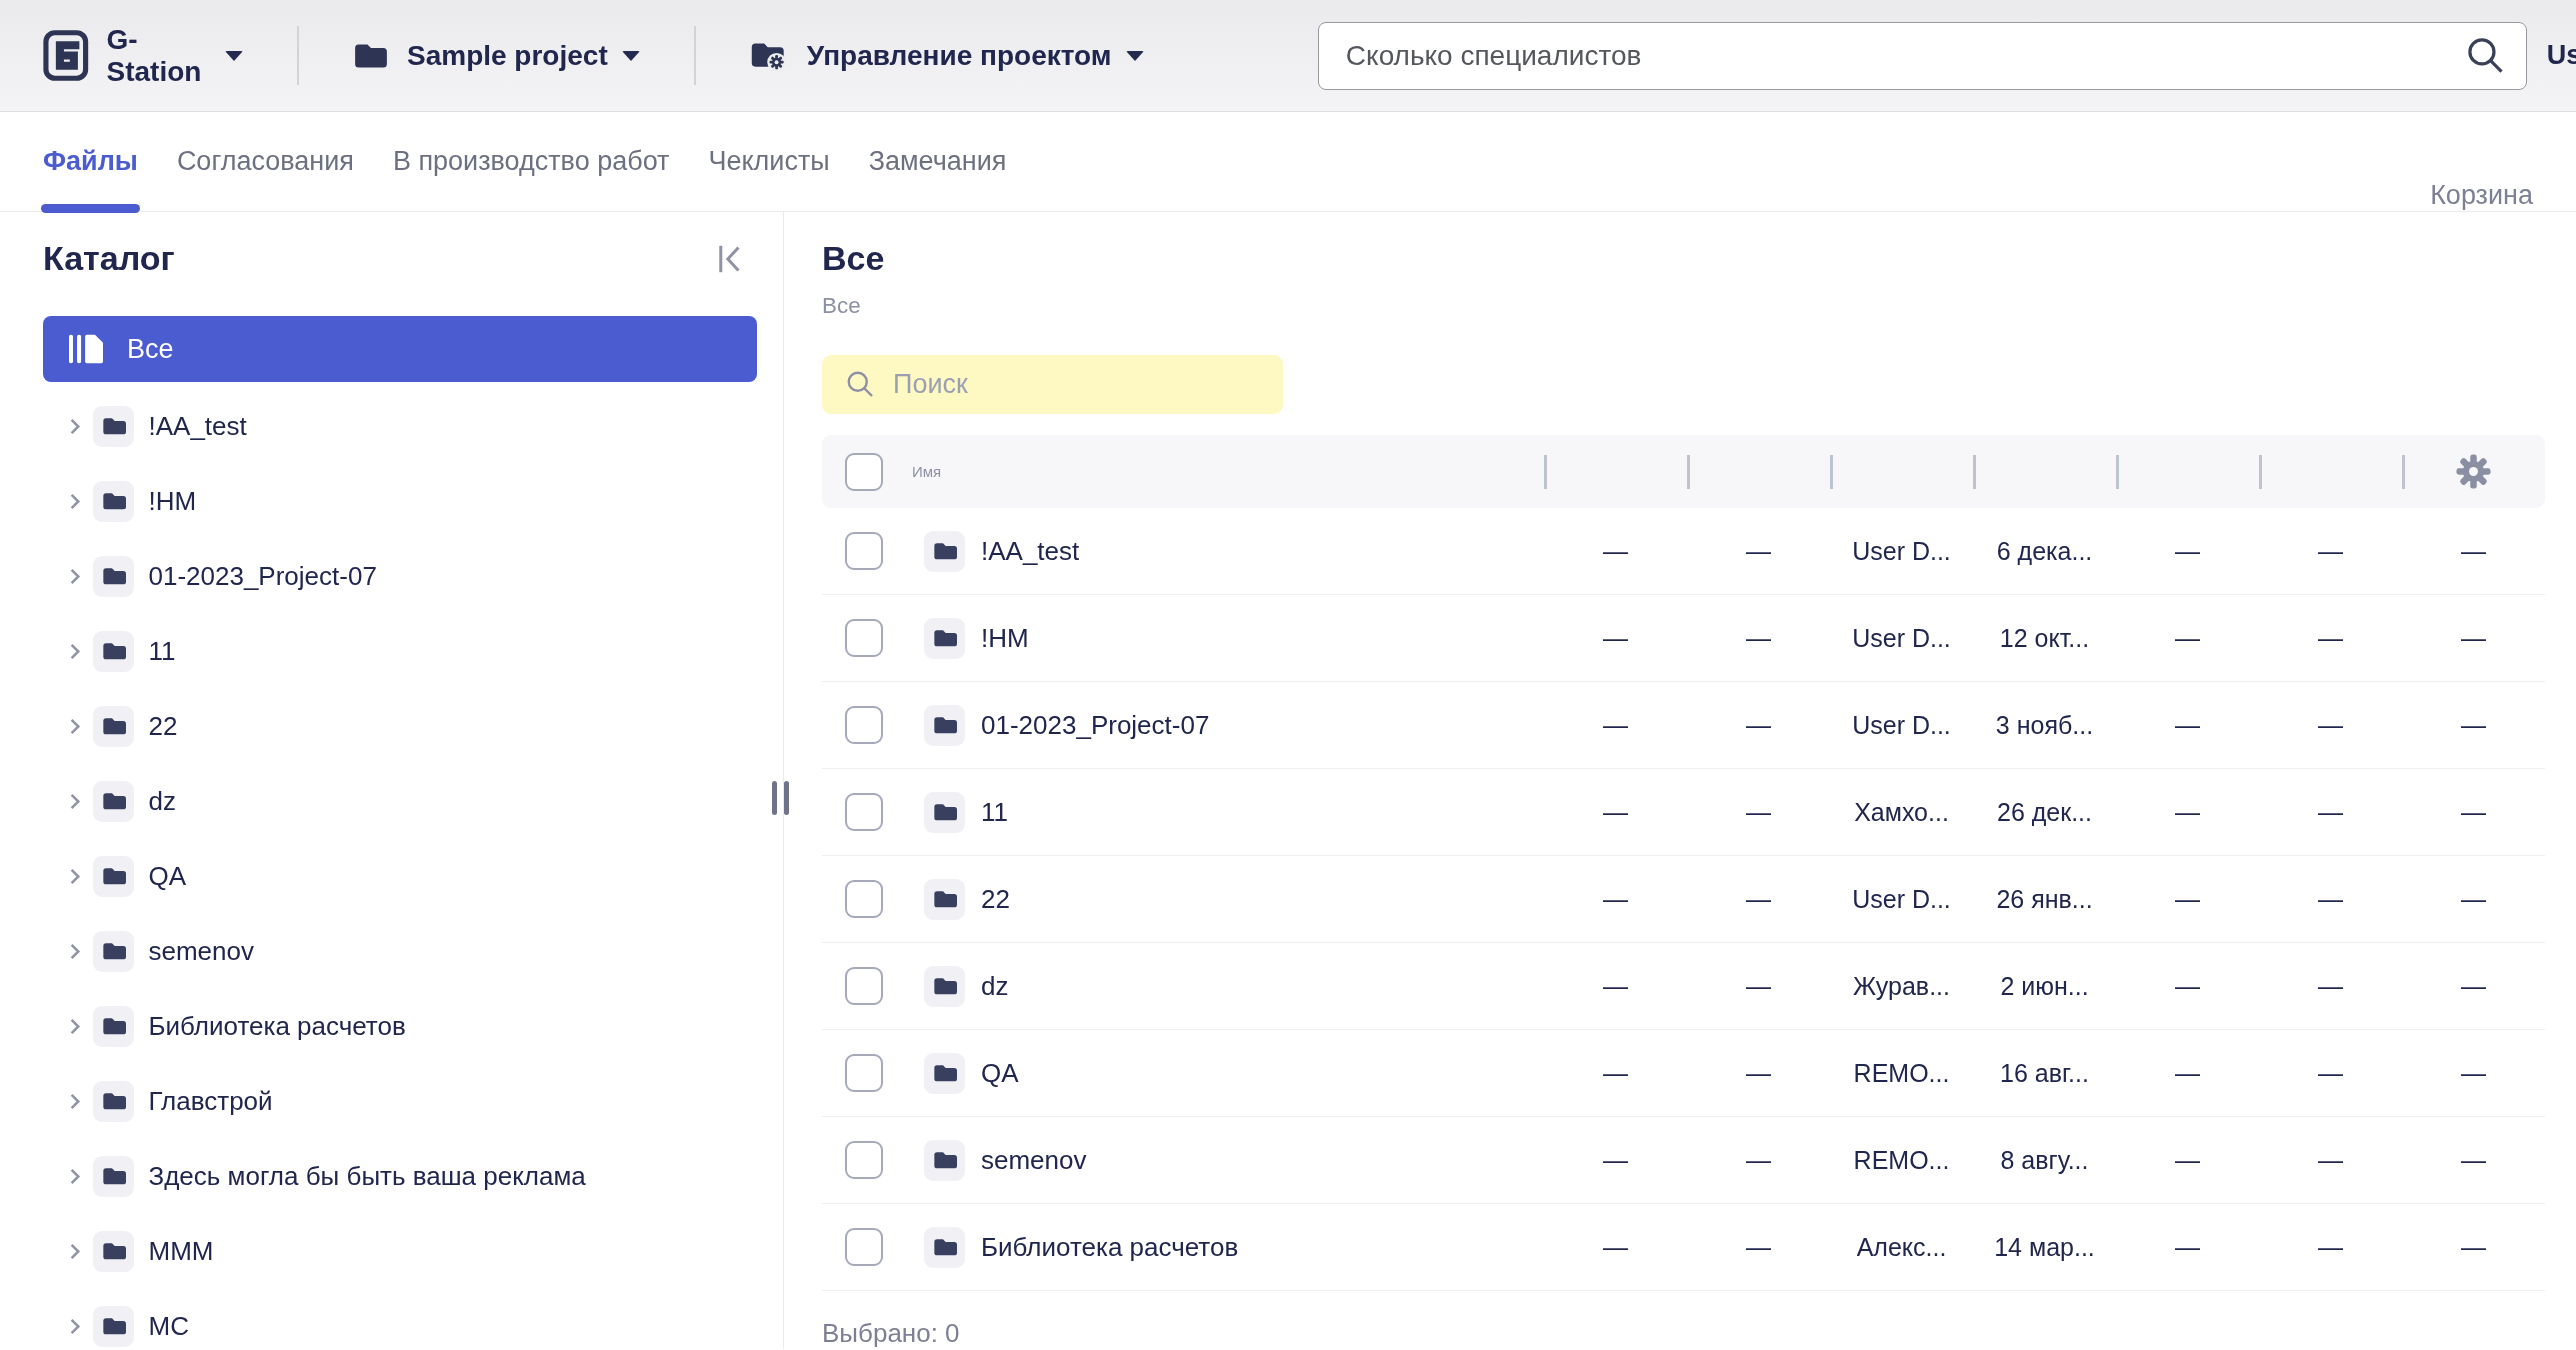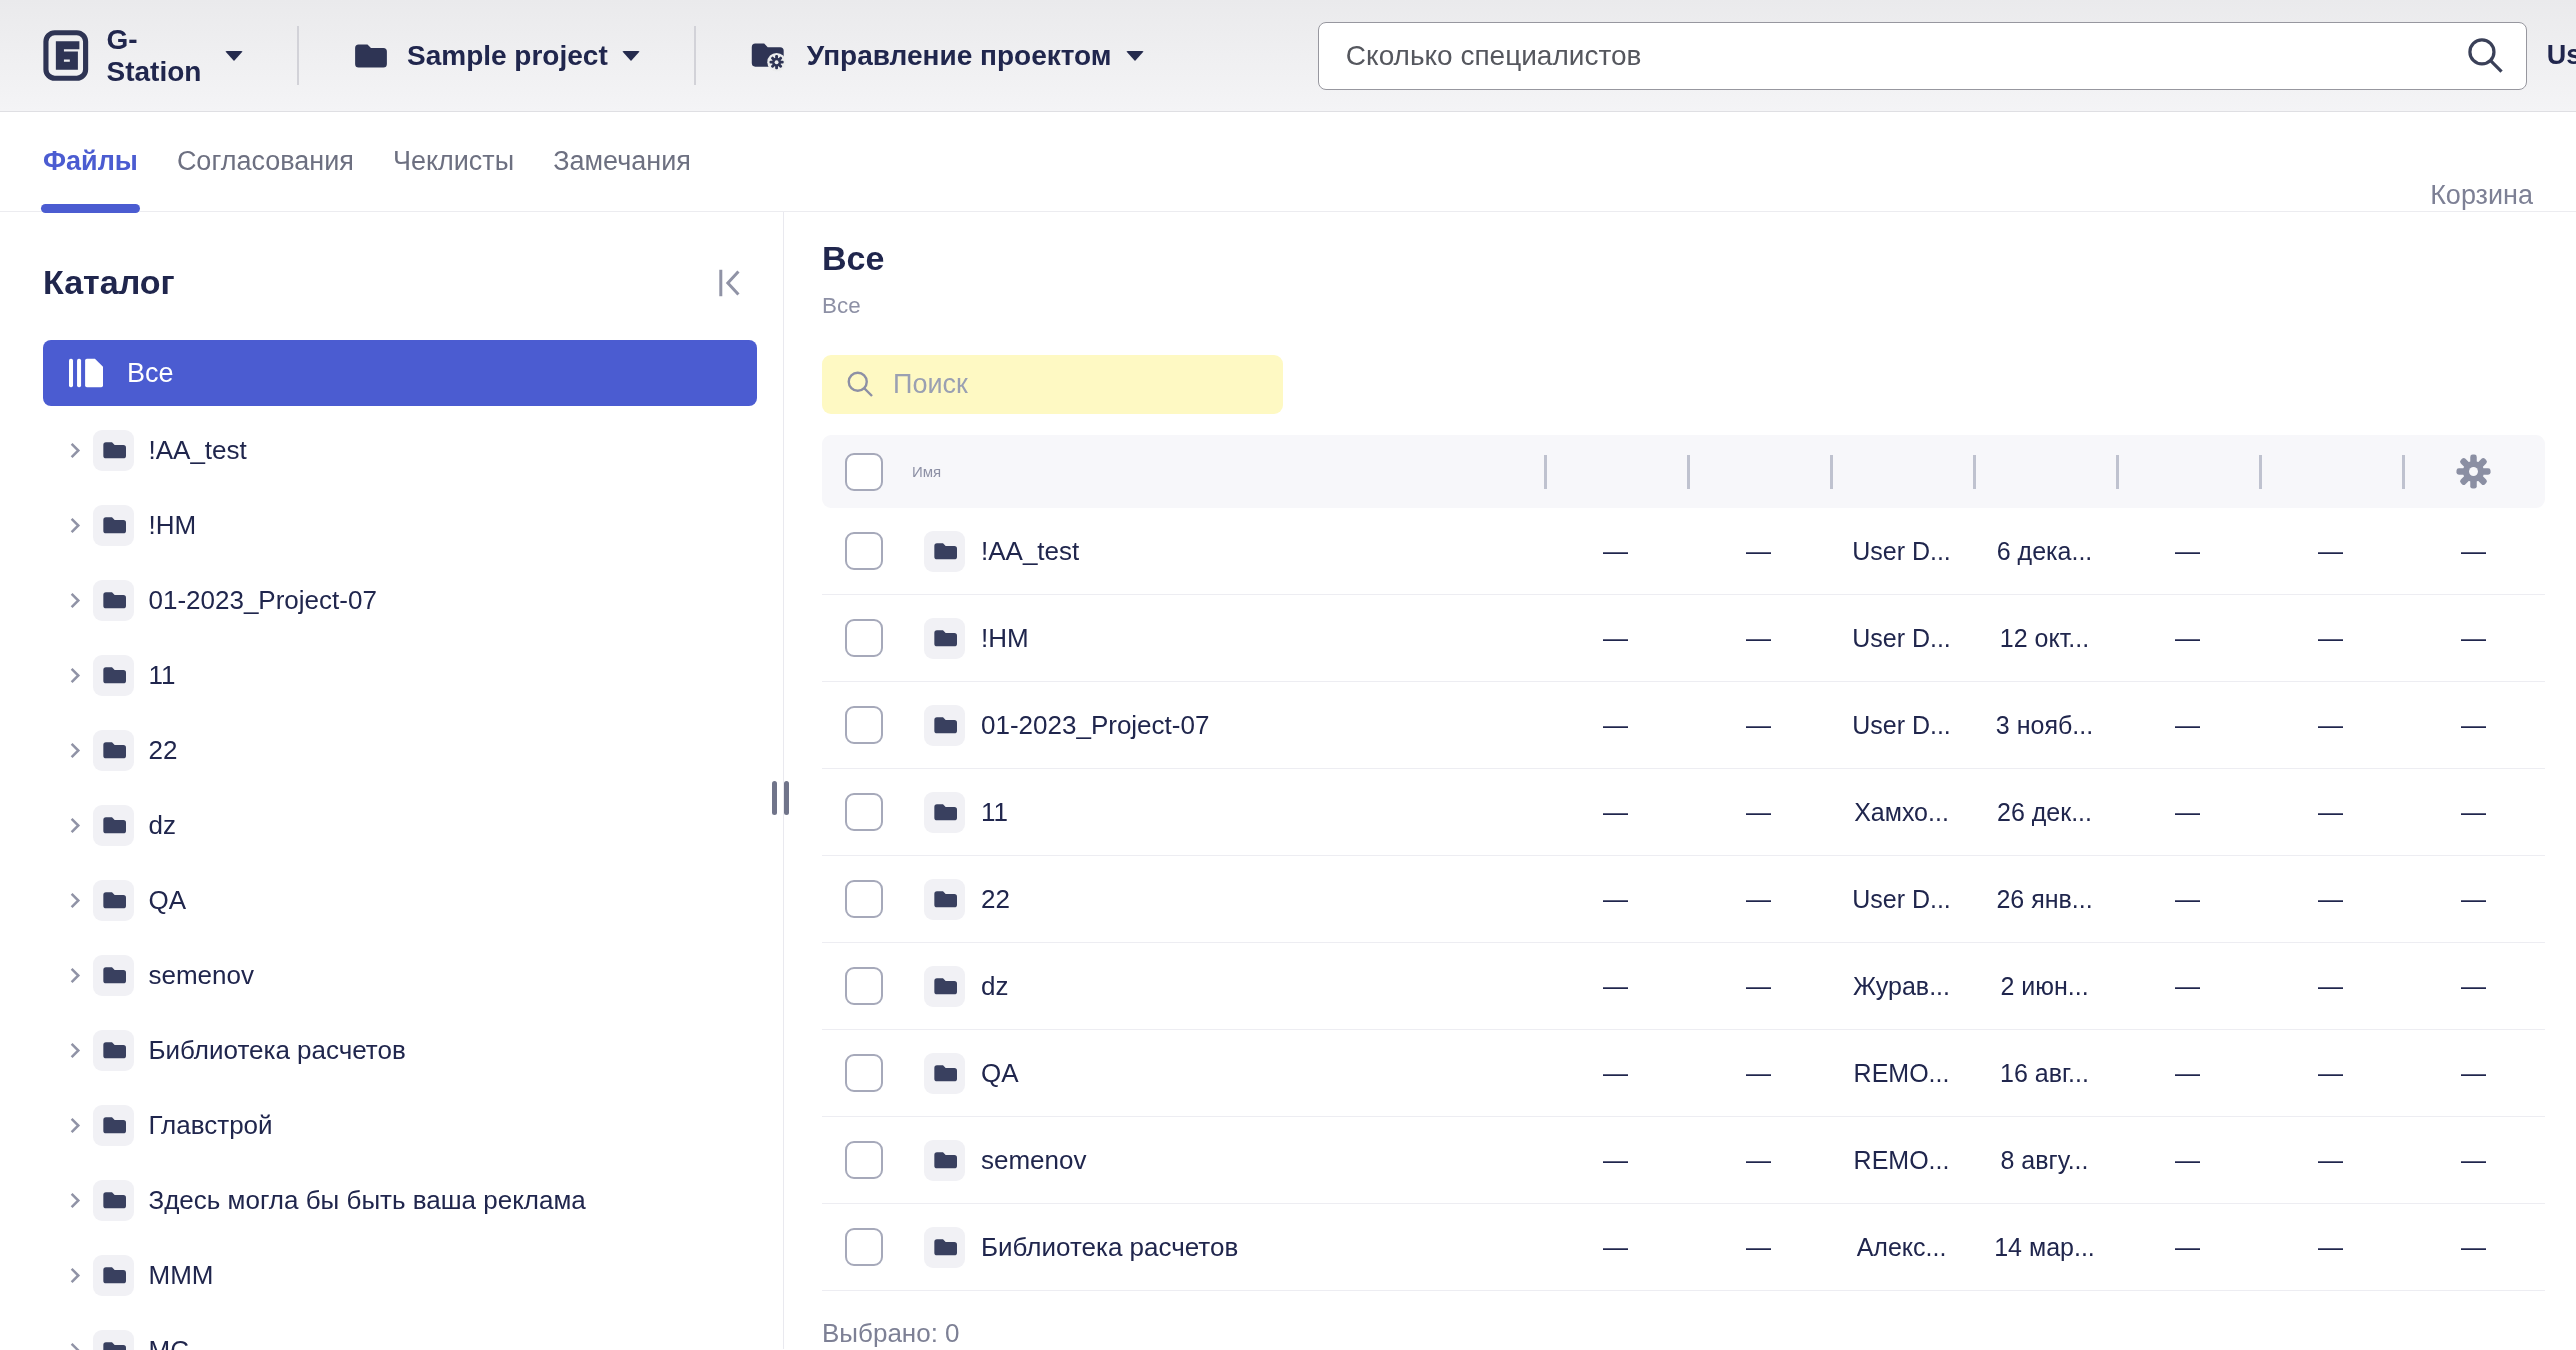--- a/index.html
+++ b/index.html
@@ -33,21 +33,21 @@
          position:relative; height:100%; display:flex; align-items:center; cursor:default; }
   .tab.active { color:#4b5cd1; font-weight:bold; }
   .tab.active::after { content:""; position:absolute; left:-1.8px; right:-1.8px; bottom:-1.8px;
                        height:9px; background:#4b5cd1; border-radius:5.4px; }
   .trash { margin-left:auto; font-size:27px; color:#7d8095; font-weight:500; }
 
   
   .content { display:flex; height:1137px; position:relative; }
 
   .sidebar { width:784px; flex-shrink:0; border-right:1.8px solid #e9e9ef; padding-top:27px; }
-  .sidebar-head { display:flex; align-items:center; justify-content:space-between; padding:0 39px 0 43px;margin-top:24px; }
+  .sidebar-head { display:flex; align-items:center; justify-content:space-between; padding:0 39px 0 43px; }
   .sidebar-title { font-size:34px; font-weight:bold; color:#20264d; }
   .collapse-btn { background:none; border:none; cursor:pointer; display:flex; }
   .tree-selected { margin:38px 26px 7.2px 43px; height:66px; border-radius:8px; background:#4b5cd1;
                    display:flex; align-items:center; padding-left:25px; }
   .all-label { color:#fff; font-size:27px; font-weight:500; margin-left:23px; }
   .tree-item { height:75px; display:flex; align-items:center; padding-left:63px; }
   .folder-tile { width:41px; height:41px; border-radius:9px; background:#f1f1f5;
                  display:flex; align-items:center; justify-content:center; margin-left:7.2px; flex-shrink:0; }
   .tree-label { margin-left:14.3px; font-size:26px; color:#20264d; font-weight:500; white-space:nowrap; }
 
@@ -137,20 +137,21 @@
 
   <div class="user">
     <span class="user-name">User Demo</span>
 
   </div>
 </div>
 
 <div class="tabbar">
   <div class="tab active">Файлы</div>
   <div class="tab">Согласования</div>
+  <div class="tab">В производство работ</div>
   <div class="tab">Чеклисты</div>
   <div class="tab">Замечания</div>
   <div class="trash">Корзина</div>
 </div>
 
 <div class="content">
 
   <div class="sidebar">
     <div class="sidebar-head">
       <span class="sidebar-title">Каталог</span>

